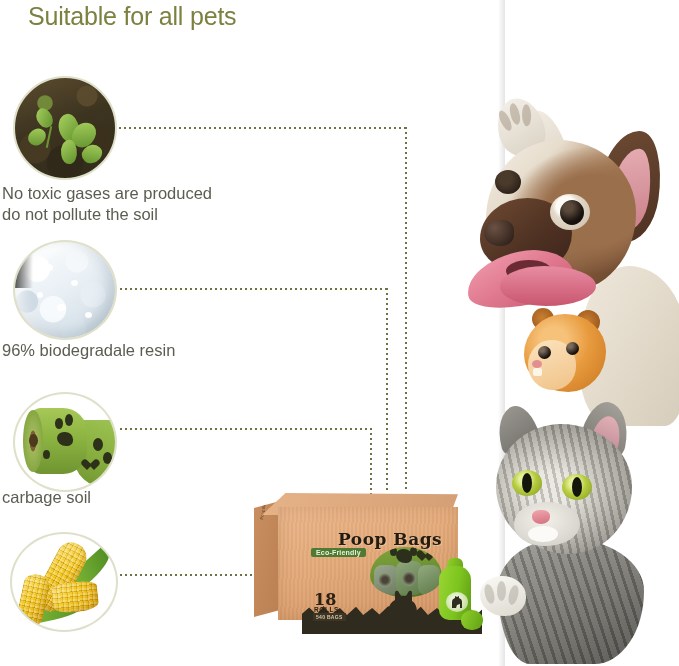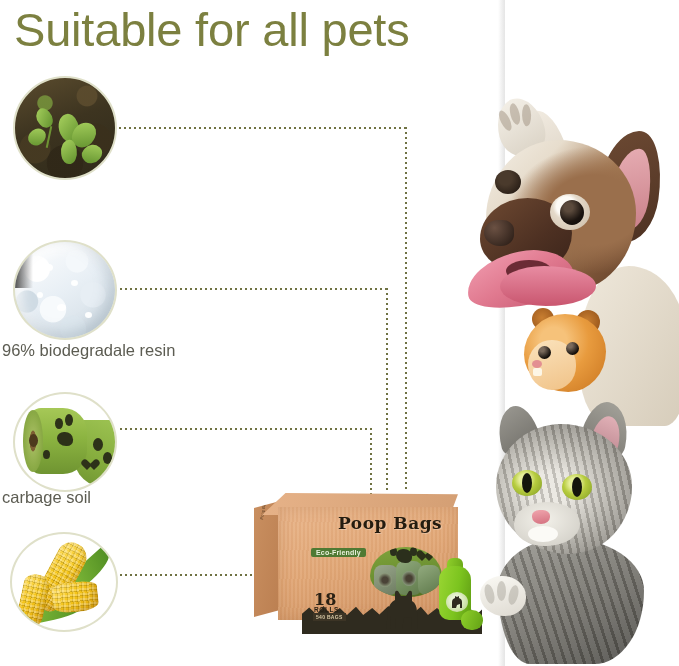--- a/index.html
+++ b/index.html
@@ -7,22 +7,22 @@
     width:679px;height:666px;
     background:#ffffff;
     font-family:"Liberation Sans", sans-serif;
     overflow:hidden;
     position:relative;
   }
   #stage{position:absolute;left:0;top:0;width:679px;height:666px;overflow:hidden;background:#fff;}
 
   
   .title{
-    position:absolute;left:14px;top:2px;
-    font-size:47px;
+    position:absolute;left:28px;top:2px;
+    font-size:25px;
     color:#7c8040;
     letter-spacing:-0.2px;
     white-space:nowrap;
   }
 
   
   .circle{
     position:absolute;border-radius:50%;
     overflow:hidden;
     box-sizing:border-box;
@@ -209,21 +209,21 @@
      background:
        repeating-linear-gradient(92deg, rgba(255,255,255,.06) 0 2px, rgba(150,95,55,.05) 2px 4px),
        linear-gradient(165deg,#eab58a 0%,#e1a776 48%,#cf9262 100%);
      box-shadow:inset 0 0 16px rgba(140,85,45,.22);}
   .box-side{position:absolute;left:0;top:8px;width:26px;height:116px;
      background:linear-gradient(100deg,#c98f60,#bb7f51);
      clip-path:polygon(0 6%, 100% 0, 100% 94%, 0 100%);}
   .box-grass{position:absolute;left:24px;top:92px;width:180px;height:35px;
      background:#2f2b1f;
      clip-path:polygon(0 42%,4% 24%,8% 44%,12% 20%,16% 44%,21% 26%,25% 46%,30% 22%,34% 46%,39% 26%,43% 44%,48% 20%,52% 46%,57% 24%,61% 44%,66% 22%,70% 46%,75% 26%,79% 44%,84% 22%,88% 46%,93% 26%,97% 44%,100% 30%,100% 100%,0 100%);}
-  .box-title{position:absolute;left:60px;top:6px;font-size:17px;font-weight:bold;color:#241c10;
+  .box-title{position:absolute;left:60px;top:22px;font-size:17px;font-weight:bold;color:#241c10;
      letter-spacing:.5px;font-family:"DejaVu Serif",serif;text-shadow:1px 1px 0 rgba(255,255,255,.25);}
   .eco-badge{position:absolute;left:33px;top:41px;padding:1px 5px;background:#4f7a33;color:#eaf2dd;
      font-size:7px;font-weight:bold;border-radius:2px;letter-spacing:.2px;}
   .box-window{position:absolute;left:92px;top:40px;width:72px;height:50px;border-radius:50% 50% 48% 48%/58% 58% 42% 42%;
      background:linear-gradient(170deg,#7fa43c 0%,#6b8f31 55%,#4f6c22 100%);overflow:hidden;}
   .win-roll{position:absolute;border-radius:50%;}
   .box-27{position:absolute;left:36px;top:83px;font-size:16px;font-weight:bold;color:#2a2114;font-family:"DejaVu Serif",serif;}
   .box-rolls{position:absolute;left:36px;top:99px;font-size:6.5px;font-weight:bold;color:#2a2114;letter-spacing:.6px;}
   .box-bags{position:absolute;left:35px;top:106px;padding:1px 3px;background:#3c3425;color:#d8c9a6;font-size:5px;font-weight:bold;letter-spacing:.3px;}
   .box-sideText{position:absolute;left:5px;top:18px;width:18px;font-size:4.2px;color:#5e4228;line-height:1.5;transform:rotate(-80deg);transform-origin:left top;white-space:nowrap;}
@@ -262,20 +262,22 @@
   <div class="circle c-ring" id="circle-seedling">
     <div class="stem s1"></div>
       <div class="stem s2"></div>
     <div class="leaf l4"></div>
       <div class="leaf l5"></div>
     <div class="leaf l1"></div>
       <div class="leaf l2"></div>
     <div class="leaf l3"></div>
       <div class="leaf l6"></div>
   </div>
+  <div class="label" style="left:2px;top:183px;width:300px;">No toxic gases  are produced
+do not pollute the soil</div>
 
   <div class="circle c-ring" id="circle-resin">
     <div class="dk"></div>
     <div class="spk" style="left:30px;top:22px;width:8px;height:7px;"></div>
     <div class="spk" style="left:56px;top:38px;width:7px;height:6px;"></div>
     <div class="spk" style="left:42px;top:62px;width:9px;height:7px;"></div>
     <div class="spk" style="left:70px;top:70px;width:7px;height:6px;"></div>
     <div class="spk" style="left:22px;top:50px;width:6px;height:6px;"></div>
   </div>
   <div class="label" style="left:2px;top:340px;width:300px;">96% biodegradale resin</div>

